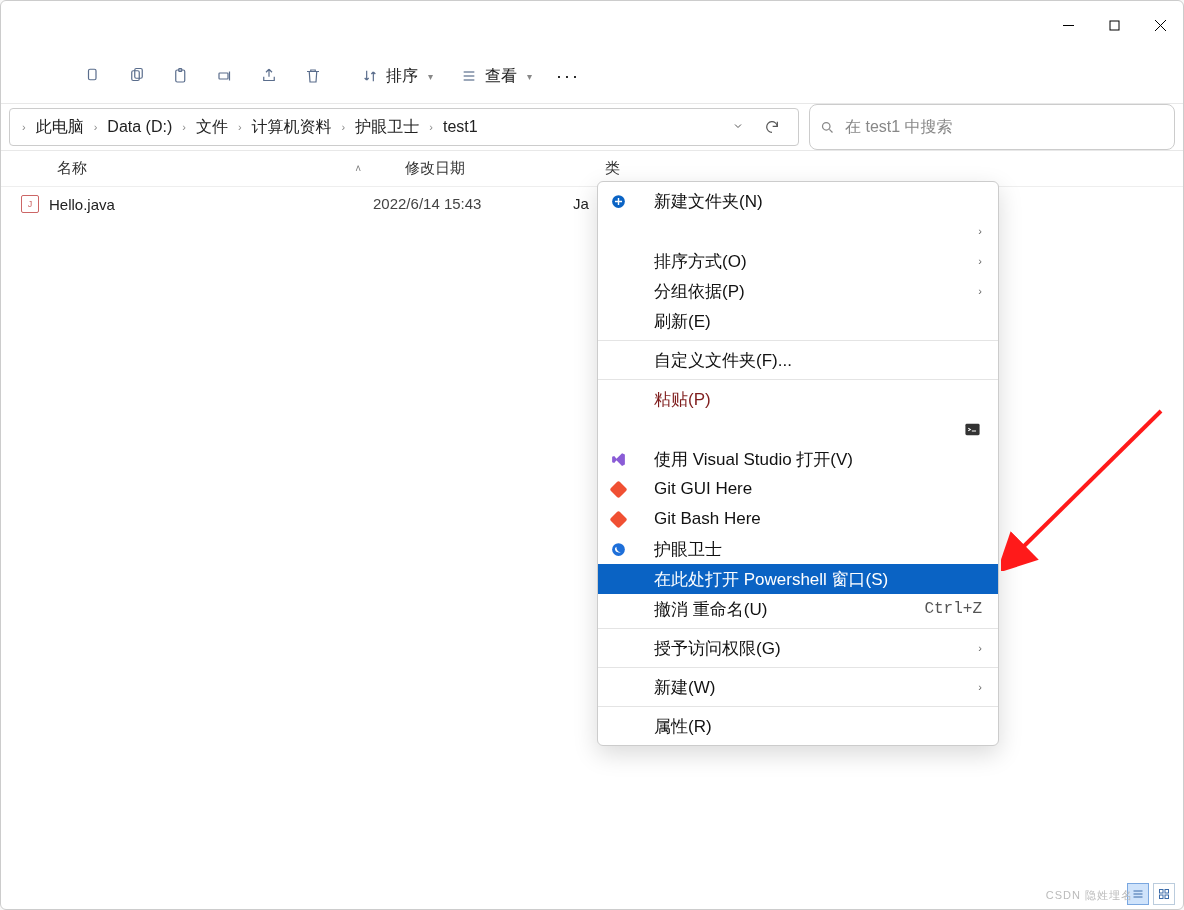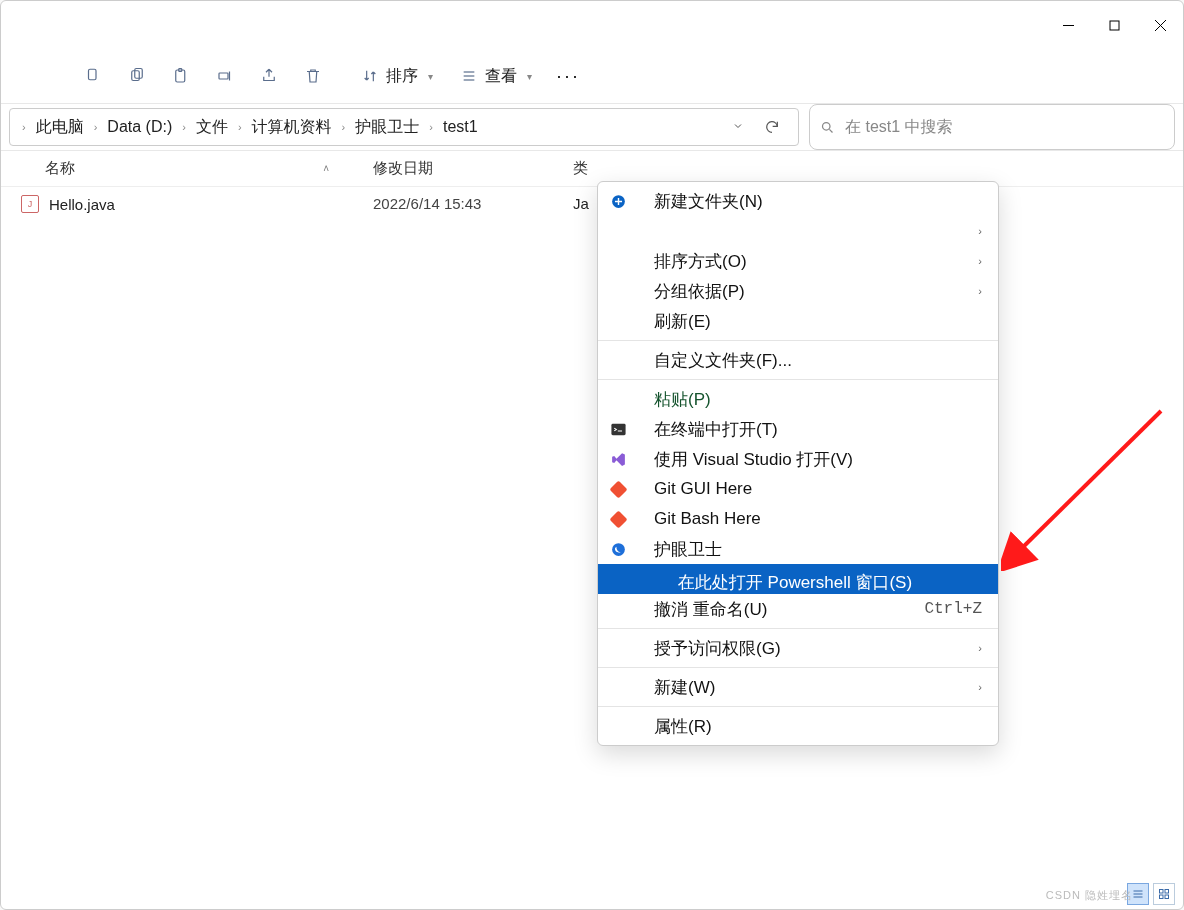--- a/index.html
+++ b/index.html
@@ -30,35 +30,35 @@
 .addrbar .spacer { flex: 1; }
 .addrbar .endicon { color: #555; padding: 0 6px; }
 .refresh { width: 36px; display:flex; justify-content:center; color:#555; }
 .searchbar { flex: 1; height: 46px; border: 1px solid #ccc; border-radius: 8px; display: flex; align-items: center; padding: 0 10px; color: #888; font-size: 16px; gap: 10px; }
 .searchbar svg { width: 15px; height: 15px; }
 
 
 .content { position: relative; height: calc(100% - 48px - 54px - 48px - 30px); }
 .headers { display: flex; border-bottom: 1px solid #eee; font-size: 15px; color: #333; }
 .hcol { padding: 8px 12px; display: flex; align-items: center; gap: 8px; }
-.hcol.name { width: 360px; padding-left: 44px; }
+.hcol.name { width: 360px; padding-left: 24px; margin-left: 32px; }
 .hcol.date { width: 200px; align-items: flex-end; }
 .hcol.type { width: 120px; }
 .sortarrow { font-size: 10px; color: #777; }
 .row { display: flex; font-size: 15px; color: #222; padding: 8px 0; }
 .cell.name { width: 360px; padding-left: 20px; display: flex; align-items: center; gap: 10px; }
 .cell.date { width: 200px; padding-left: 12px; color: #444; }
 .cell.type { width: 120px; padding-left: 12px; }
 .fileicon { width: 18px; height: 18px; border: 1px solid #c66; border-radius: 2px; display: inline-flex; align-items: center; justify-content: center; font-size: 9px; color: #c66; background: #fff; }
 
 
 .ctxmenu { position: absolute; left: 596px; top: 180px; width: 402px; background: #fff; border: 1px solid #ccc; border-radius: 6px; box-shadow: 0 8px 24px rgba(0,0,0,0.15); padding: 4px 0; font-size: 17px; }
 .mitem { display: flex; align-items: center; height: 30px; padding: 0 16px 0 10px; gap: 26px; color: #111; position: relative; justify-content: flex-end; }
-.mitem.sel { background: #0a63c4; color: #fff; flex-direction: column; }
-.mitem.disabled { color: #14532d; }
+.mitem.sel { background: #0a63c4; color: #fff; }
+.mitem.disabled { color: #7f1d1d; }
 .mitem .micon { width: 20px; height: 20px; display: flex; align-items: center; justify-content: center; flex-shrink: 0; }
 .mitem .mlabel { flex: 1; }
 .mitem .marrow { font-size: 11px; color: #666; }
 .mitem .mshort { color: #555; font-size: 16px; font-family: Liberation Mono, monospace; }
 .msep { height: 1px; background: #e4e4e4; margin: 4px 0; }
 
 
 .micon svg { width: 17px; height: 17px; }
 
 
@@ -247,21 +247,20 @@
         <span class="micon"></span>
         <span class="mlabel">粘贴(P)</span>
       </div>
     <div class="mitem">
       <span class="micon">
           <svg viewBox="0 0 24 24">
             <rect x="2" y="4" width="20" height="16" rx="2" fill="#333"></rect>
             <path d="M6 10l3 2-3 2M11 14h6" stroke="#fff" stroke-width="1.5" fill="none"></path>
           </svg>
         </span>
-      <span class="mlabel">在终端中打开(T)</span>
     </div>
     <div class="mitem">
       <span class="micon">
           <svg viewBox="0 0 24 24">
             <path d="M17 3l4 2v14l-4 2-9-9 9-9zM3 8l3-1 4 5-4 5-3-1V8z" fill="#8a5cd6"></path>
           </svg>
         </span>
       <span class="mlabel">使用 Visual Studio 打开(V)</span>
     </div>
     <div class="mitem">

